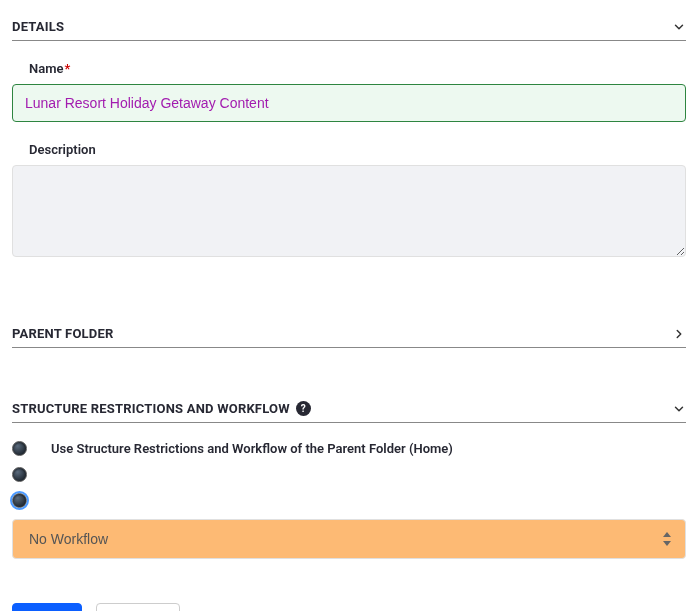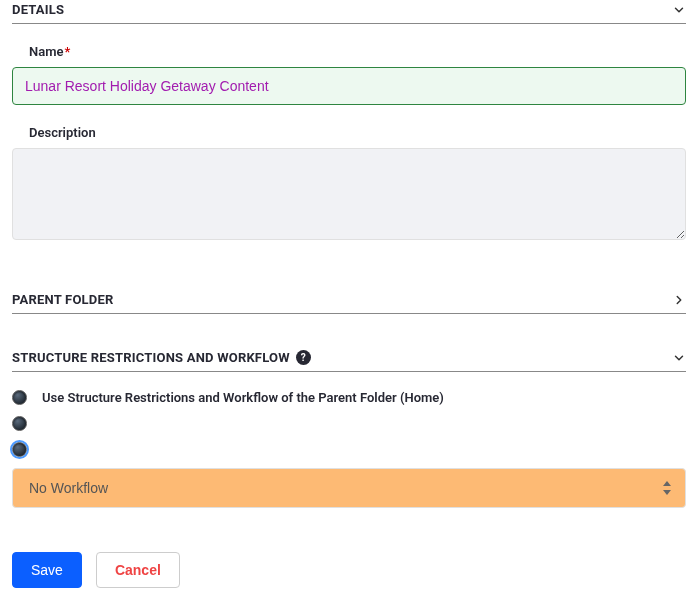--- a/index.html
+++ b/index.html
@@ -8,21 +8,21 @@
       font-family: -apple-system, BlinkMacSystemFont, "Segoe UI", Roboto, sans-serif;
       background: #fff;
       color: #272833;
       padding: 0 12px;
     }
     .section-header {
       display: flex;
       align-items: center;
       justify-content: space-between;
       border-bottom: 1px solid #888;
-      padding: 2px 0 6px 0;
+      padding: 19px 0 6px 0;
       margin-bottom: 4px;
     }
     .section-title {
       font-size: 13px;
       font-weight: 700;
       letter-spacing: 0.2px;
       text-transform: uppercase;
     }
     .chev {
       width: 14px;
@@ -74,21 +74,21 @@
       border-radius: 4px;
       padding: 8px 10px;
       font-size: 14px;
       resize: both;
     }
     .section-spacer { height: 46px; }
     .radio-group { margin-top: 18px; }
     .radio-row {
       display:flex;
       align-items:flex-start;
-      gap: 15px;
+      gap: 24px;
       margin-bottom: 11px;
     }
     .radio-visual {
       width: 15px;
       height: 15px;
       border-radius: 50%;
       border: 1px solid #555;
       background: radial-gradient(circle at 35% 30%, #5b6b7d 0%, #2b3540 60%, #121a22 100%);
       box-shadow: inset 0 1px 2px rgba(0,0,0,0.5);
       flex-shrink:0;

